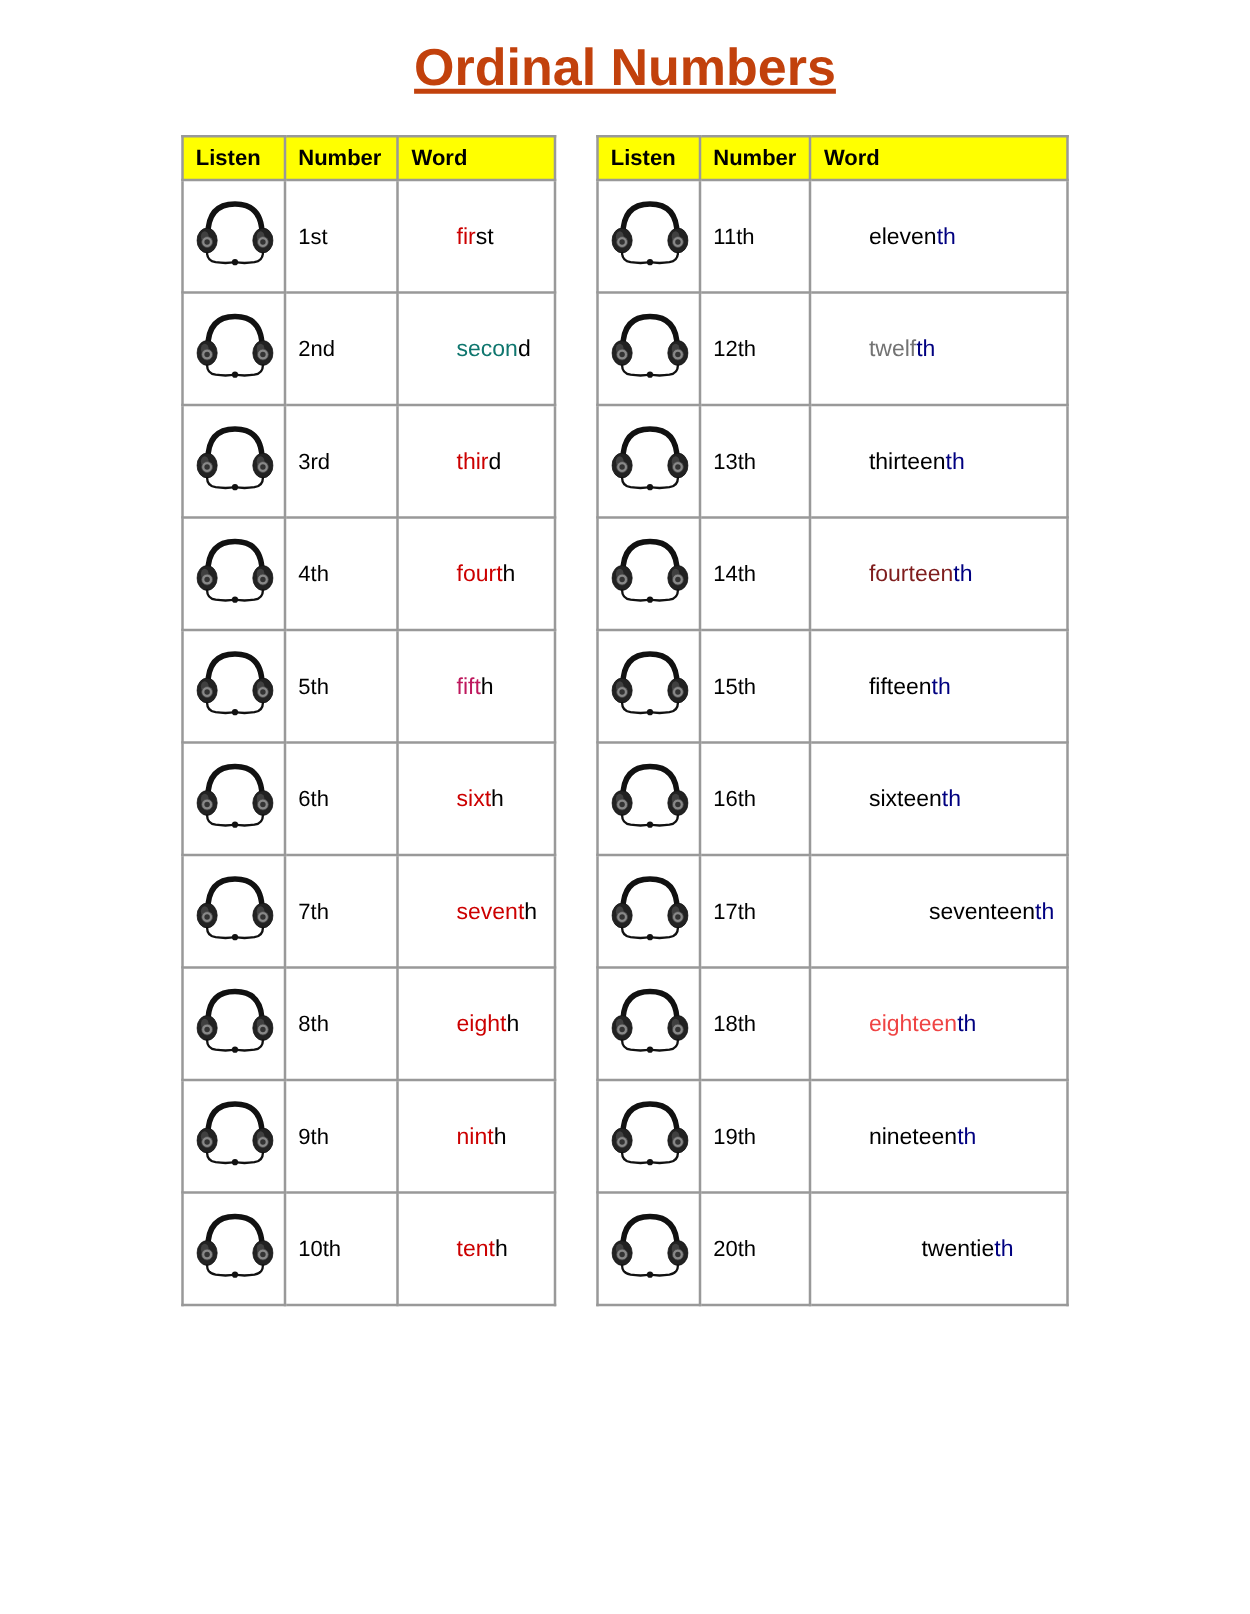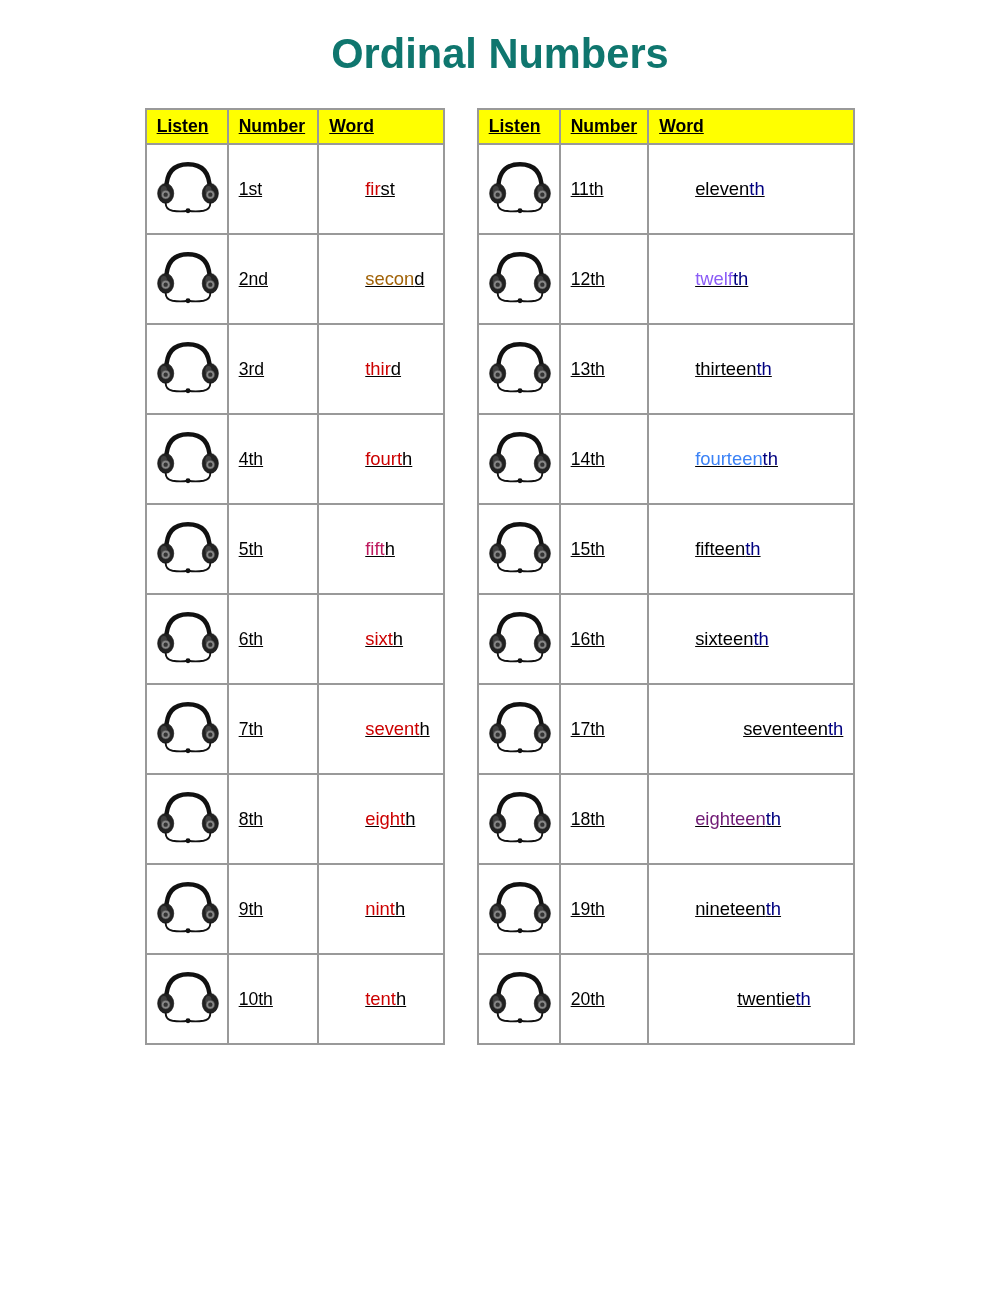--- a/index.html
+++ b/index.html
@@ -8,27 +8,27 @@
       font-family: Arial, sans-serif;
       padding: 30px 40px;
       width: 1000px;
       min-height: 1291px;
     }
     h1 {
       text-align: center;
       font-size: 2.6em;
       font-weight: bold;
       margin-bottom: 30px;
-      color: #0f766e;
+      color: #c2410c;
+      text-decoration: underline;
     }
     .tables-container {
       display: flex;
       gap: 32px;
       justify-content: center;
-      text-decoration: underline;
     }
     table {
       border-collapse: collapse;
       width: 300px;
     }
     th, td {
       border: 2px solid #999;
       padding: 6px 10px;
       text-align: left;
       vertical-align: middle;
@@ -124,21 +124,21 @@
     <circle cx="86" cy="54" r="7" fill="#888" stroke="#444" stroke-width="1"></circle>
     <circle cx="86" cy="54" r="3.5" fill="#333"></circle>
 
     <path d="M14,68 Q14,78 25,80 Q38,82 50,80" fill="none" stroke="#111" stroke-width="3" stroke-linecap="round"></path>
 
     <path d="M86,68 Q86,78 75,80 Q62,82 50,80" fill="none" stroke="#111" stroke-width="3" stroke-linecap="round"></path>
 
     <circle cx="50" cy="80" r="4" fill="#111"></circle>
   </svg></span></td>
           <td class="number-cell">2nd</td>
-          <td class="word-cell"><span style="color: #a16207; text-align: right;">secon</span><span style="color: rgb(0, 0, 0);">d</span></td>
+          <td class="word-cell"><span style="color: #0f766e; text-align: right;">secon</span><span style="color: rgb(0, 0, 0);">d</span></td>
         </tr>
         <tr>
           <td class="listen-cell"><span class="headphones"><svg xmlns="http://www.w3.org/2000/svg" viewBox="0 0 100 85" width="62" height="55">
 
     <path d="M15,45 Q15,5 50,5 Q85,5 85,45" fill="none" stroke="#111" stroke-width="7" stroke-linecap="round"></path>
 
     <ellipse cx="14" cy="52" rx="13" ry="16" fill="#222" stroke="#111" stroke-width="1"></ellipse>
 
     <ellipse cx="11" cy="47" rx="5" ry="7" fill="#555" opacity="0.6"></ellipse>
 
@@ -416,21 +416,21 @@
     <circle cx="86" cy="54" r="7" fill="#888" stroke="#444" stroke-width="1"></circle>
     <circle cx="86" cy="54" r="3.5" fill="#333"></circle>
 
     <path d="M14,68 Q14,78 25,80 Q38,82 50,80" fill="none" stroke="#111" stroke-width="3" stroke-linecap="round"></path>
 
     <path d="M86,68 Q86,78 75,80 Q62,82 50,80" fill="none" stroke="#111" stroke-width="3" stroke-linecap="round"></path>
 
     <circle cx="50" cy="80" r="4" fill="#111"></circle>
   </svg></span></td>
           <td class="number-cell">12th</td>
-          <td class="word-cell"><span style="color: #8b5cf6;">twelf</span><span style="color: rgb(0, 0, 128);">th</span></td>
+          <td class="word-cell"><span style="color: #737373;">twelf</span><span style="color: rgb(0, 0, 128);">th</span></td>
         </tr>
         <tr>
           <td class="listen-cell"><span class="headphones"><svg xmlns="http://www.w3.org/2000/svg" viewBox="0 0 100 85" width="62" height="55">
 
     <path d="M15,45 Q15,5 50,5 Q85,5 85,45" fill="none" stroke="#111" stroke-width="7" stroke-linecap="round"></path>
 
     <ellipse cx="14" cy="52" rx="13" ry="16" fill="#222" stroke="#111" stroke-width="1"></ellipse>
 
     <ellipse cx="11" cy="47" rx="5" ry="7" fill="#555" opacity="0.6"></ellipse>
 
@@ -472,21 +472,21 @@
     <circle cx="86" cy="54" r="7" fill="#888" stroke="#444" stroke-width="1"></circle>
     <circle cx="86" cy="54" r="3.5" fill="#333"></circle>
 
     <path d="M14,68 Q14,78 25,80 Q38,82 50,80" fill="none" stroke="#111" stroke-width="3" stroke-linecap="round"></path>
 
     <path d="M86,68 Q86,78 75,80 Q62,82 50,80" fill="none" stroke="#111" stroke-width="3" stroke-linecap="round"></path>
 
     <circle cx="50" cy="80" r="4" fill="#111"></circle>
   </svg></span></td>
           <td class="number-cell">14th</td>
-          <td class="word-cell"><span style="color: #3b82f6;">fourteen</span><span style="color: rgb(0, 0, 128);">th</span></td>
+          <td class="word-cell"><span style="color: #7f1d1d;">fourteen</span><span style="color: rgb(0, 0, 128);">th</span></td>
         </tr>
         <tr>
           <td class="listen-cell"><span class="headphones"><svg xmlns="http://www.w3.org/2000/svg" viewBox="0 0 100 85" width="62" height="55">
 
     <path d="M15,45 Q15,5 50,5 Q85,5 85,45" fill="none" stroke="#111" stroke-width="7" stroke-linecap="round"></path>
 
     <ellipse cx="14" cy="52" rx="13" ry="16" fill="#222" stroke="#111" stroke-width="1"></ellipse>
 
     <ellipse cx="11" cy="47" rx="5" ry="7" fill="#555" opacity="0.6"></ellipse>
 
@@ -584,21 +584,21 @@
     <circle cx="86" cy="54" r="7" fill="#888" stroke="#444" stroke-width="1"></circle>
     <circle cx="86" cy="54" r="3.5" fill="#333"></circle>
 
     <path d="M14,68 Q14,78 25,80 Q38,82 50,80" fill="none" stroke="#111" stroke-width="3" stroke-linecap="round"></path>
 
     <path d="M86,68 Q86,78 75,80 Q62,82 50,80" fill="none" stroke="#111" stroke-width="3" stroke-linecap="round"></path>
 
     <circle cx="50" cy="80" r="4" fill="#111"></circle>
   </svg></span></td>
           <td class="number-cell">18th</td>
-          <td class="word-cell"><span style="color: #701a75; margin-top: 44px;">eighteen</span><span style="color: rgb(0, 0, 128);">th</span></td>
+          <td class="word-cell"><span style="color: #ef4444; margin-top: 44px;">eighteen</span><span style="color: rgb(0, 0, 128);">th</span></td>
         </tr>
         <tr>
           <td class="listen-cell"><span class="headphones"><svg xmlns="http://www.w3.org/2000/svg" viewBox="0 0 100 85" width="62" height="55">
 
     <path d="M15,45 Q15,5 50,5 Q85,5 85,45" fill="none" stroke="#111" stroke-width="7" stroke-linecap="round"></path>
 
     <ellipse cx="14" cy="52" rx="13" ry="16" fill="#222" stroke="#111" stroke-width="1"></ellipse>
 
     <ellipse cx="11" cy="47" rx="5" ry="7" fill="#555" opacity="0.6"></ellipse>
 

